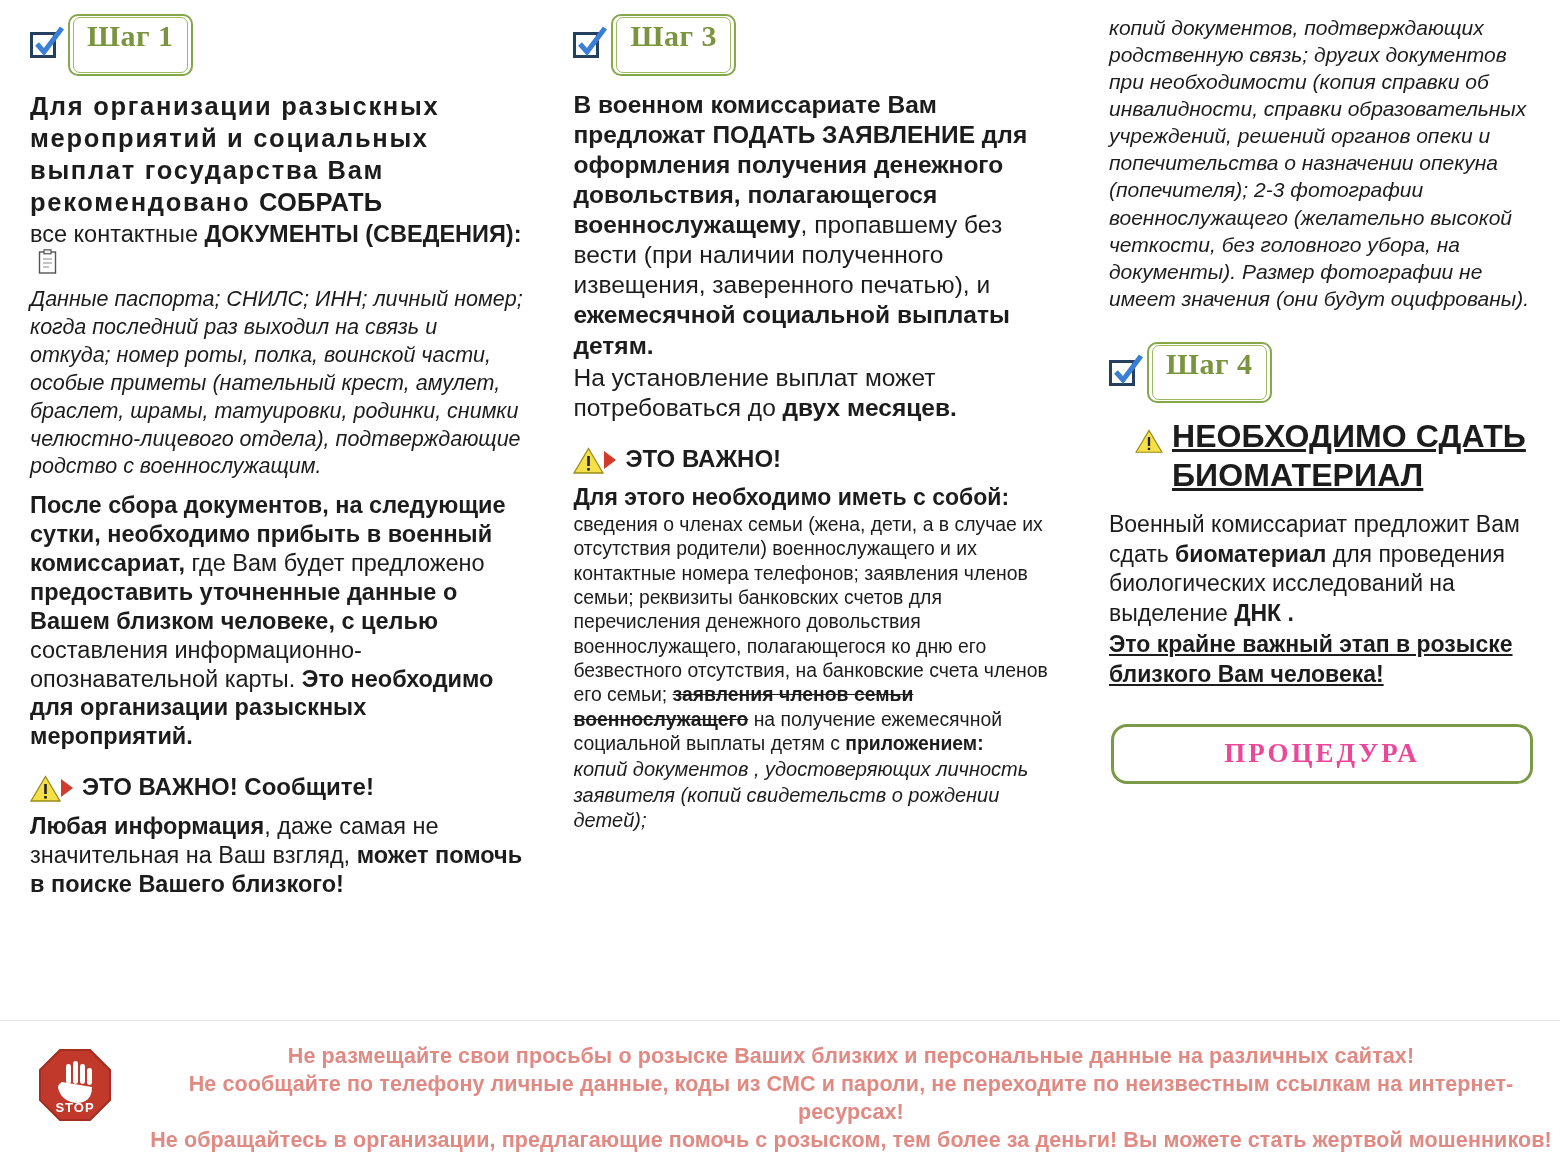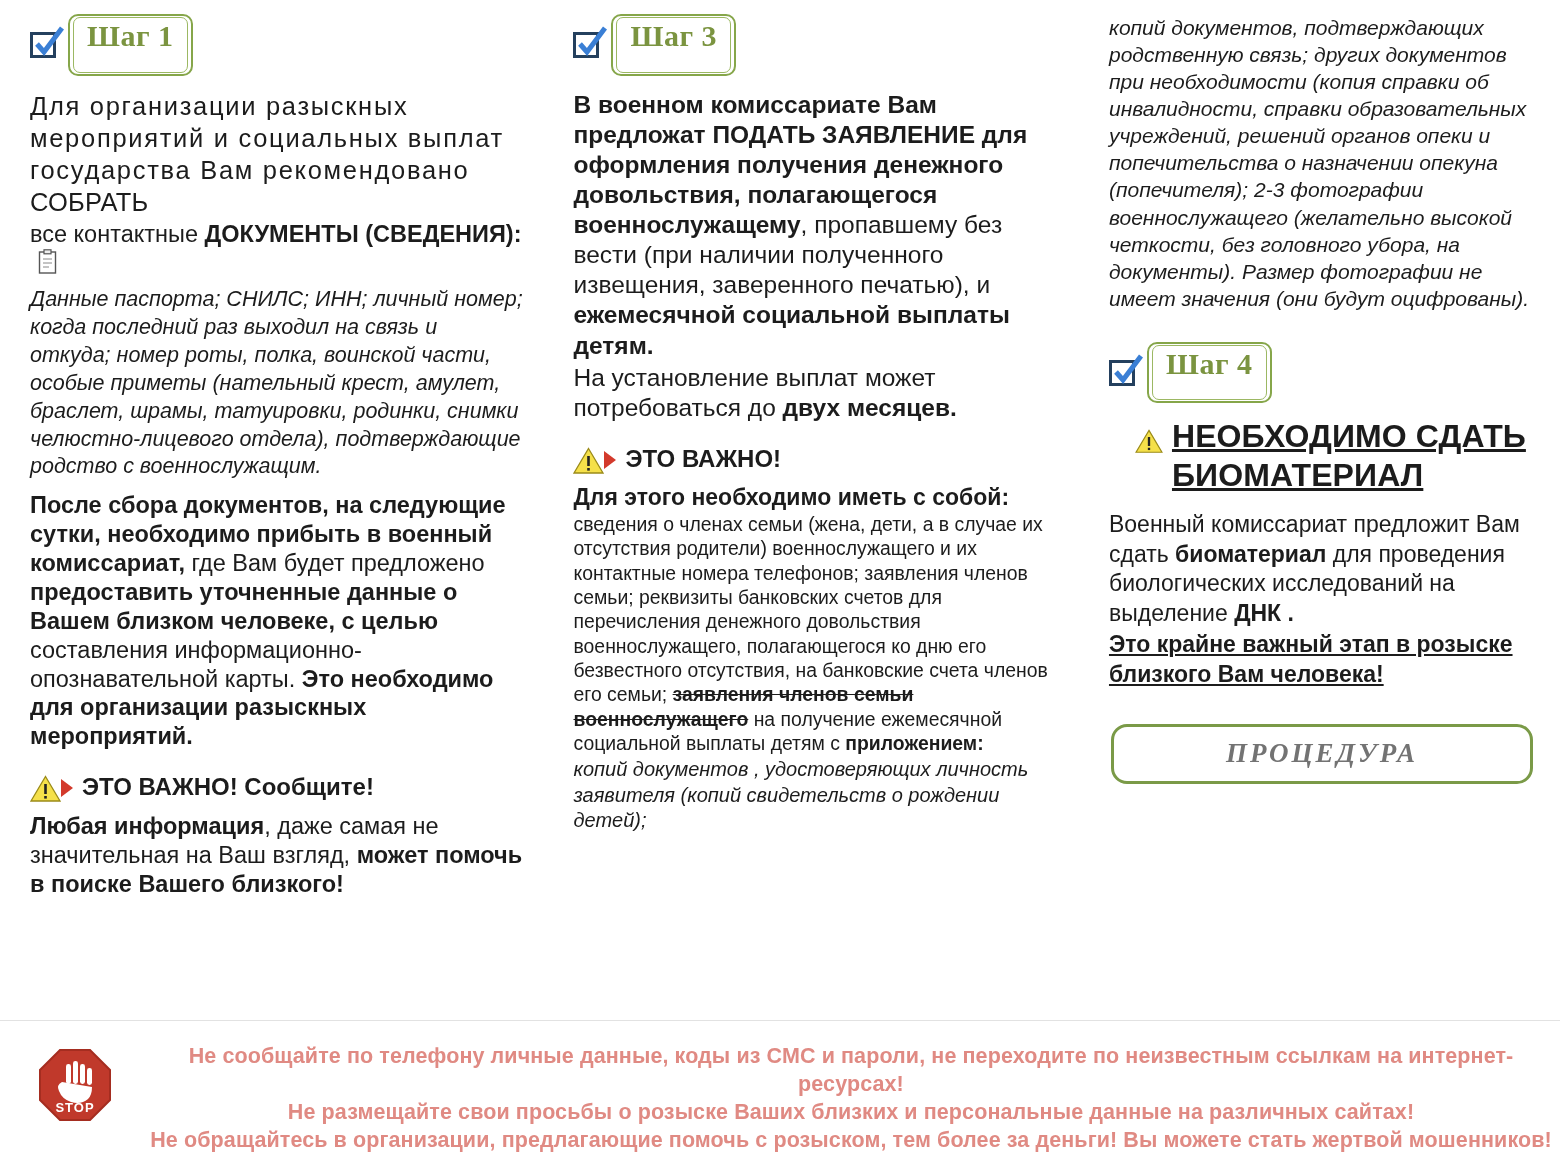--- a/index.html
+++ b/index.html
@@ -43,21 +43,21 @@
     font-family:"Liberation Serif", serif;
   }
 
   
   .blk{margin:0 0 2px 0;}
   .t-bold{font-weight:bold;}
   .t-reg{font-weight:normal;}
   .strike{text-decoration:line-through;}
   .udl{text-decoration:underline;}
 
-  .lead{font-size:25.5px;line-height:1.255;font-weight:normal;letter-spacing:.2px;}
+  .lead{font-size:25.5px;line-height:1.255;font-weight:bold;letter-spacing:.2px;}
   .lead-sp{letter-spacing:1.7px;}
   .lead2{font-size:23.5px;line-height:1.23;}
   .body-it{font-size:21.5px;line-height:1.295;font-style:italic;}
   .small{font-size:19.4px;line-height:1.255;}
   .small-it{font-size:20px;line-height:1.28;font-style:italic;}
   .c3-it{font-size:21px;line-height:1.29;font-style:italic;}
   .c3-body{font-size:23px;line-height:1.285;}
 
   .clip-icon{display:inline-block;vertical-align:-5px;margin-left:7px;}
 
@@ -73,22 +73,22 @@
   .s4-title{font-size:32px;font-weight:bold;line-height:1.2;text-decoration:underline;letter-spacing:.1px;}
 
   
   .painless{
     margin-top:34px;margin-left:2px;
     border:3px solid #7a9a47;border-radius:16px;
     padding:12px 10px 14px 10px;text-align:center;background:#fff;
     width:422px;box-sizing:border-box;
   }
   .painless .l1,.painless .l2{
-    font-family:"Liberation Serif", serif;font-weight:bold;color:#737373;
-    letter-spacing:3px;line-height:1.04;font-style:italic;
+    font-family:"Liberation Serif", serif;font-weight:bold;color:#ec4899;
+    letter-spacing:3px;line-height:1.04;
   }
   .painless .l1{font-size:27px;}
   .painless .l2{font-size:33px;}
 
   
   .divider{position:absolute;left:0;top:1020px;width:1560px;height:1px;background:#e2e2e2;}
   .footer{
     position:absolute;left:0;top:1030px;width:1560px;height:124px;
     display:flex;align-items:flex-start;box-sizing:border-box;padding-top:12px;
   }
@@ -252,19 +252,19 @@
           <rect x="28" y="16" width="5" height="20" rx="2.4"></rect>
           <rect x="35" y="13" width="5" height="23" rx="2.4"></rect>
           <rect x="42" y="16" width="5" height="20" rx="2.4"></rect>
           <rect x="49" y="20" width="5" height="17" rx="2.4"></rect>
           <path d="M24 34 q-6 3 -3 9 q3 8 12 11 q10 3 17 -3 q4 -4 4 -12 l-30 -5 Z"></path>
         </g>
         <text x="37" y="64" fill="#ffffff" font-size="13" font-weight="bold" text-anchor="middle" font-family="Liberation Sans, sans-serif" letter-spacing="1">STOP</text>
       </svg>
     </div>
     <div class="foot-lines">
+      <div>Не размещайте свои просьбы о розыске Ваших близких и персональные данные на различных сайтах!</div>
       <div>Не сообщайте по телефону личные данные, коды из СМС и пароли, не переходите по неизвестным ссылкам на интернет-ресурсах!</div>
-      <div>Не размещайте свои просьбы о розыске Ваших близких и персональные данные на различных сайтах!</div>
       <div>Не обращайтесь в организации, предлагающие помочь с розыском, тем более за деньги! Вы можете стать жертвой мошенников!</div>
 
     </div>
   </div>
 </div>
 
 </body></html>

